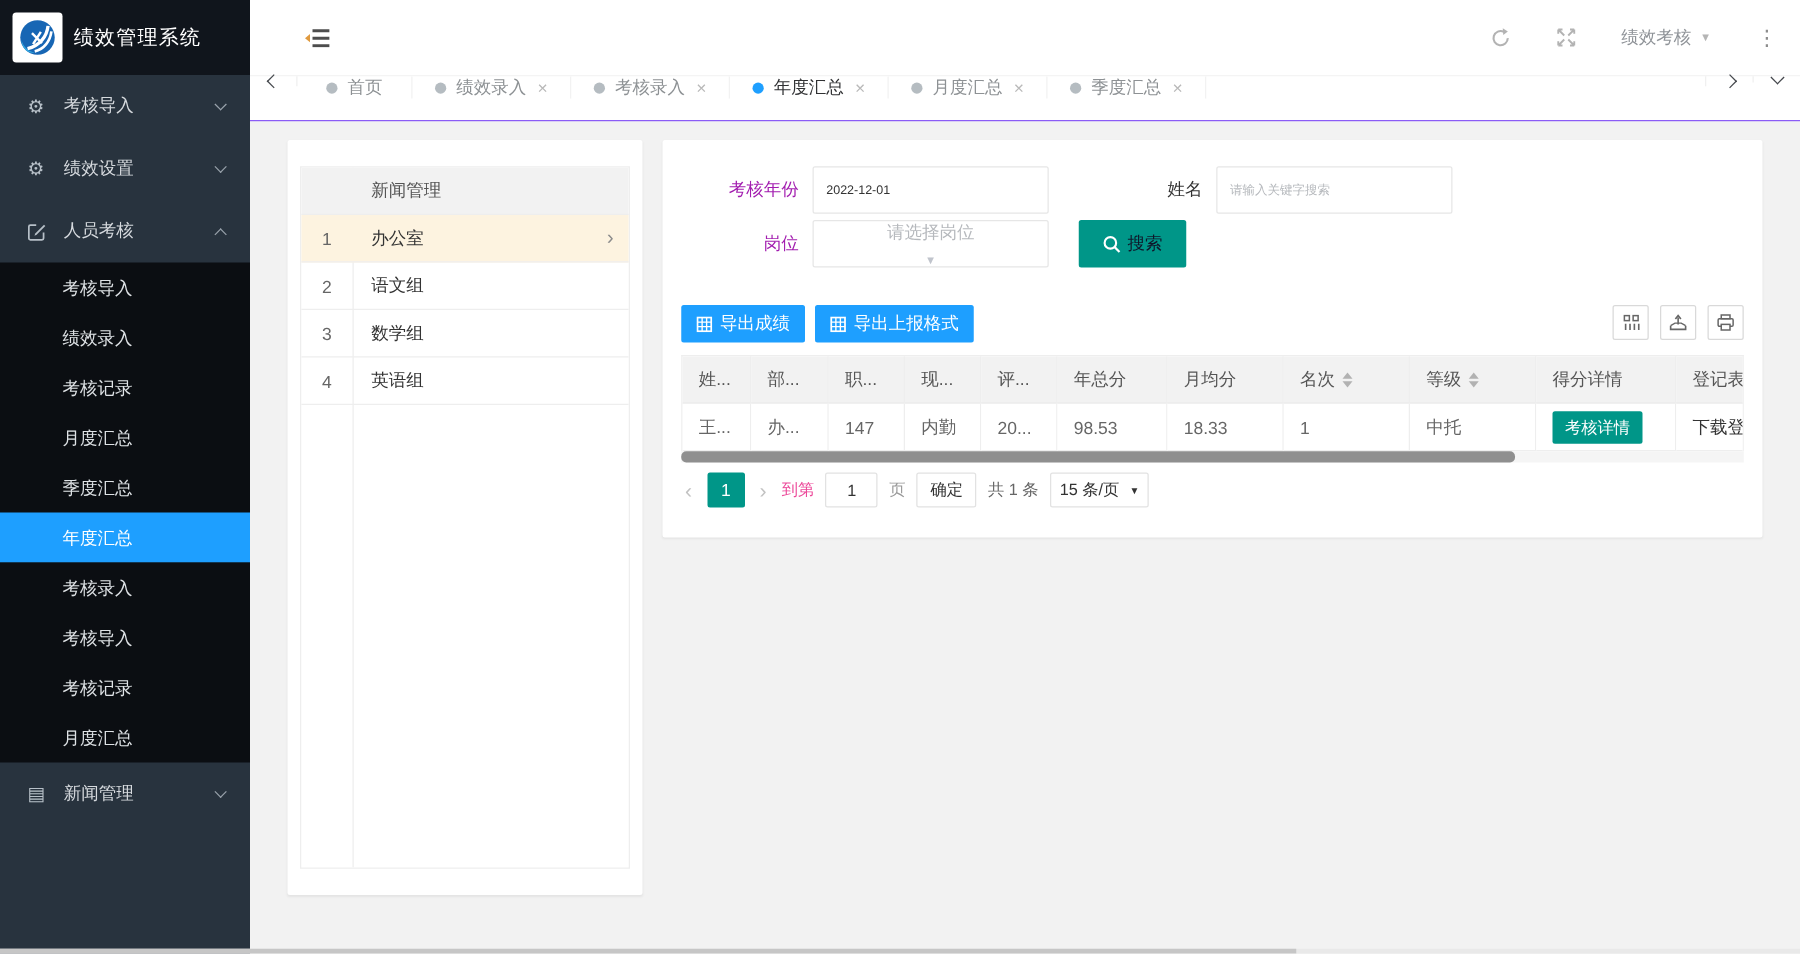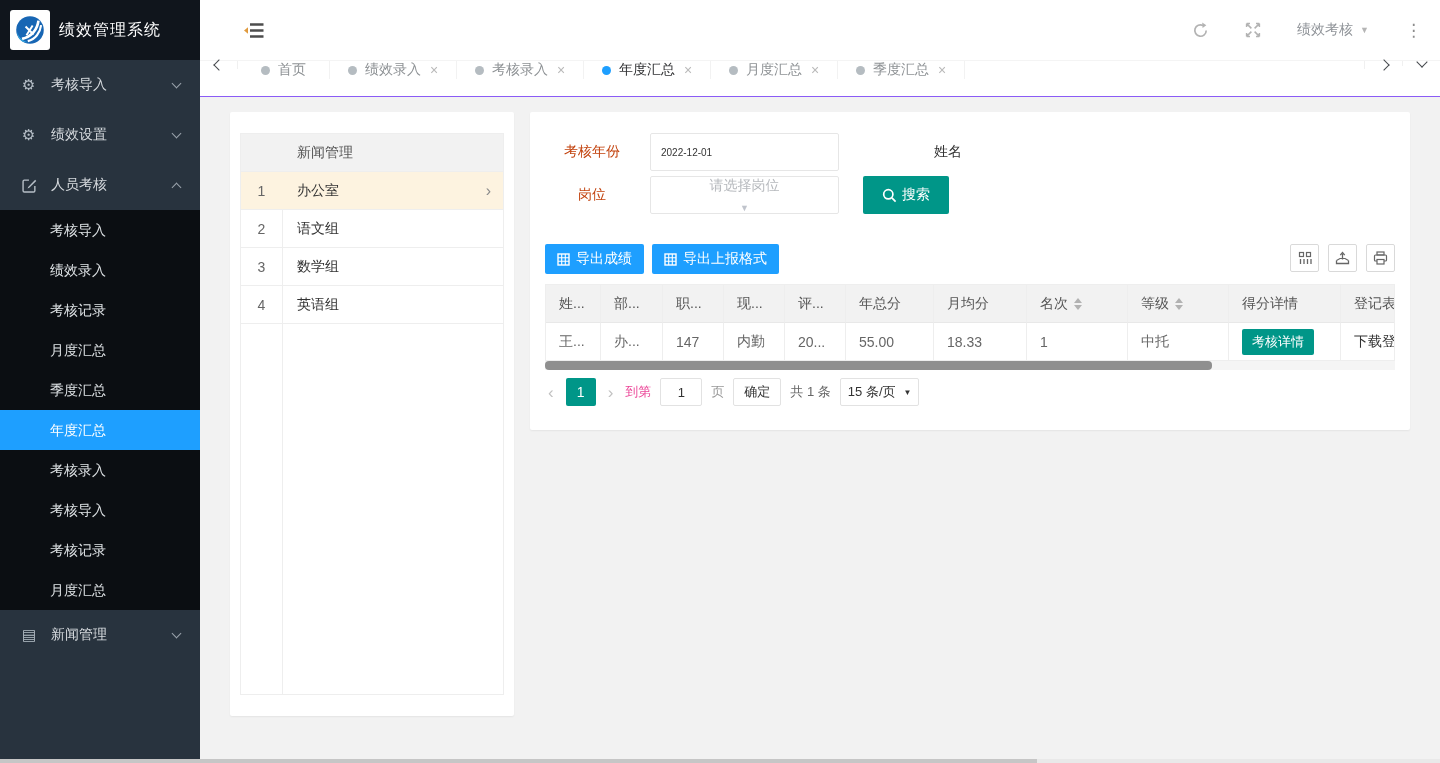--- a/index.html
+++ b/index.html
@@ -55,27 +55,27 @@
   .dept-divider { position:absolute; left:41px; top:0; bottom:0; width:1px; background:#eee; }
   .dept-row { display:flex; height:38px; border-bottom:1px solid #eee; font-size:14px; color:#333; align-items:center; position:relative; cursor:pointer; }
   .dept-row .no { width:41px; flex:none; text-align:center; color:#666; }
   .dept-row .nm { flex:1; padding-left:15px; }
   .dept-row.head { background:#f2f2f2; color:#555; cursor:default; }
   .dept-row.selected { background:#fdf3e0; }
   .dept-chev { position:absolute; right:12px; color:#8c8c8c; font-size:16px; }
   
   .result-card { flex:1; height:318px; padding:21px 15px 0 15px; position:relative; overflow:hidden; }
   .form-row { display:flex; align-items:center; margin-bottom:5px; }
-  .flabel { width:105px; flex:none; text-align:center; padding-right:11px; font-size:14px; color:#c2410c; }
+  .flabel { width:105px; flex:none; text-align:right; padding-right:11px; font-size:14px; color:#a21caf; }
   .flabel2 { width:134px; flex:none; text-align:right; padding-right:11px; font-size:14px; color:#333; }
   .finput { width:189px; height:38px; border:1px solid #e6e6e6; border-radius:2px; padding:0 10px; font-size:10px; color:#333; font-family:inherit; outline:none; background:#fff; }
   .finput::placeholder { color:#b6b9bd; }
   .fselect { width:189px; height:38px; border:1px solid #e6e6e6; border-radius:2px; padding:0 10px; font-size:14px; color:#b6b9bd; display:flex; align-items:center; justify-content:space-between; cursor:pointer; background:#fff;flex-direction:column; }
   .fselect .sel-caret { color:#c0c4cc; font-size:9px; }
-  .search-btn { margin-left:24px; width:86px; height:38px; background:#009688; color:#ffffff; border:none; border-radius:2px; font-size:14px; display:flex; align-items:center; justify-content:center; gap:5px; cursor:pointer; font-family:inherit; }
+  .search-btn { margin-left:24px; width:86px; height:38px; background:#009688; color:#0f172a; border:none; border-radius:2px; font-size:14px; display:flex; align-items:center; justify-content:center; gap:5px; cursor:pointer; font-family:inherit; }
   
   .tl-row { margin-top:30px; display:flex; }
   .btn-blue { height:30px; padding:0 12px; background:#1e9fff; color:#fff; border:none; border-radius:2px; font-size:14px; display:inline-flex; align-items:center; gap:6px; cursor:pointer; margin-right:8px; font-family:inherit; }
   .tool-icons { margin-left:auto; display:flex; gap:9px; }
   .tool-btn { width:29px; height:28px; border:1px solid #d9d9d9; background:#fff; border-radius:2px; display:flex; align-items:center; justify-content:center; cursor:pointer; }
   
   .tbl-clip { margin-top:10px; overflow:hidden; border:1px solid #eee; border-bottom:none; }
   .tr { display:flex; width:915px; }
   .th,.td { flex:none; height:38px; display:flex; align-items:center; padding-left:13px; font-size:14px; border-right:1px solid #eee; }
   .th { background:#f2f2f2; color:#555; border-bottom:1px solid #e8e8e8; }
@@ -264,20 +264,21 @@
           </div>
         </div>
       </div>
 
       <div class="card result-card">
 
         <div class="form-row">
           <span class="flabel">考核年份</span>
           <input class="finput" type="text" value="2022-12-01" style="">
           <span class="flabel2">姓名</span>
+          <input class="finput" type="text" placeholder="请输入关键字搜索" style="">
         </div>
 
         <div class="form-row">
           <span class="flabel">岗位</span>
           <div class="fselect">
             <span>请选择岗位</span>
             <span class="sel-caret">▼</span>
           </div>
           <button class="search-btn">
             <span>
@@ -363,21 +364,21 @@
               <span>登记表</span>
 
             </span>
           </div>
           <div class="tr">
             <span class="td c0">王...</span>
             <span class="td c1">办...</span>
             <span class="td c2">147</span>
             <span class="td c3">内勤</span>
             <span class="td c4">20...</span>
-            <span class="td c5">55.00</span>
+            <span class="td c5">98.53</span>
             <span class="td c6">18.33</span>
             <span class="td c7">1</span>
             <span class="td c8">中托</span>
             <span class="td c9">
               <button class="detail-btn">考核详情</button>
             </span>
             <span class="td c10">
               <span class="dl-link">下载登记表</span>
             </span>
           </div>

